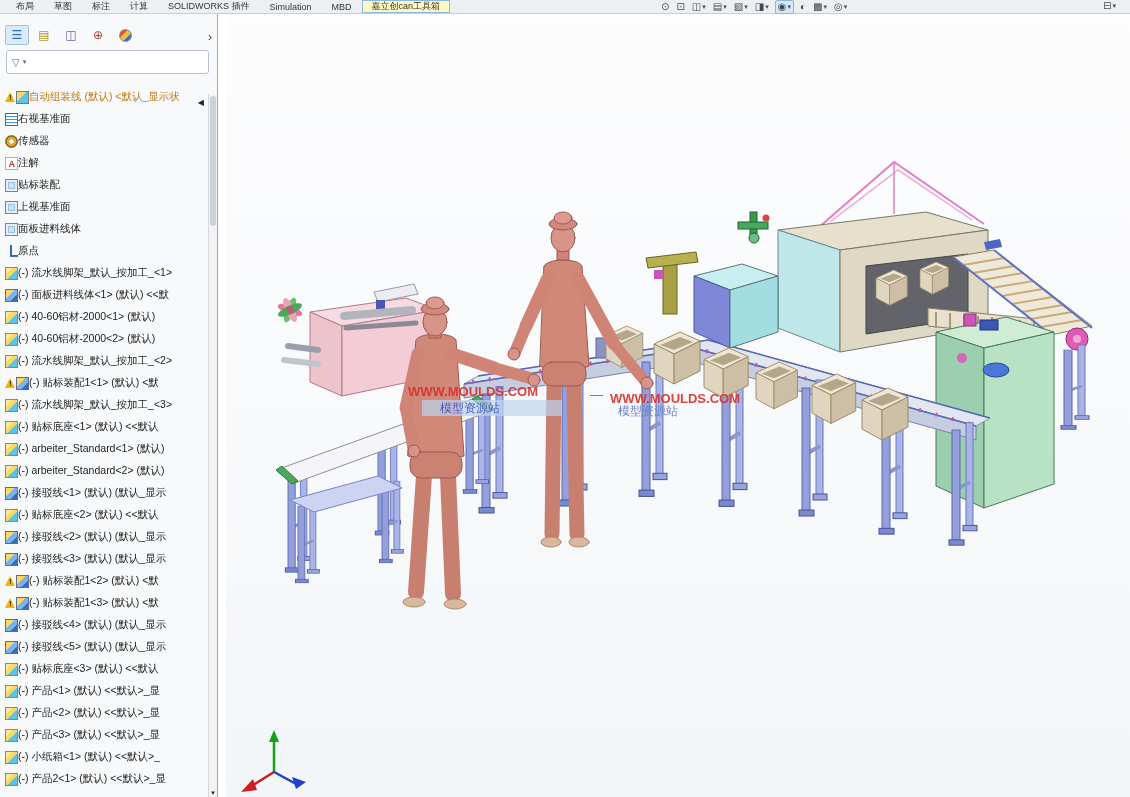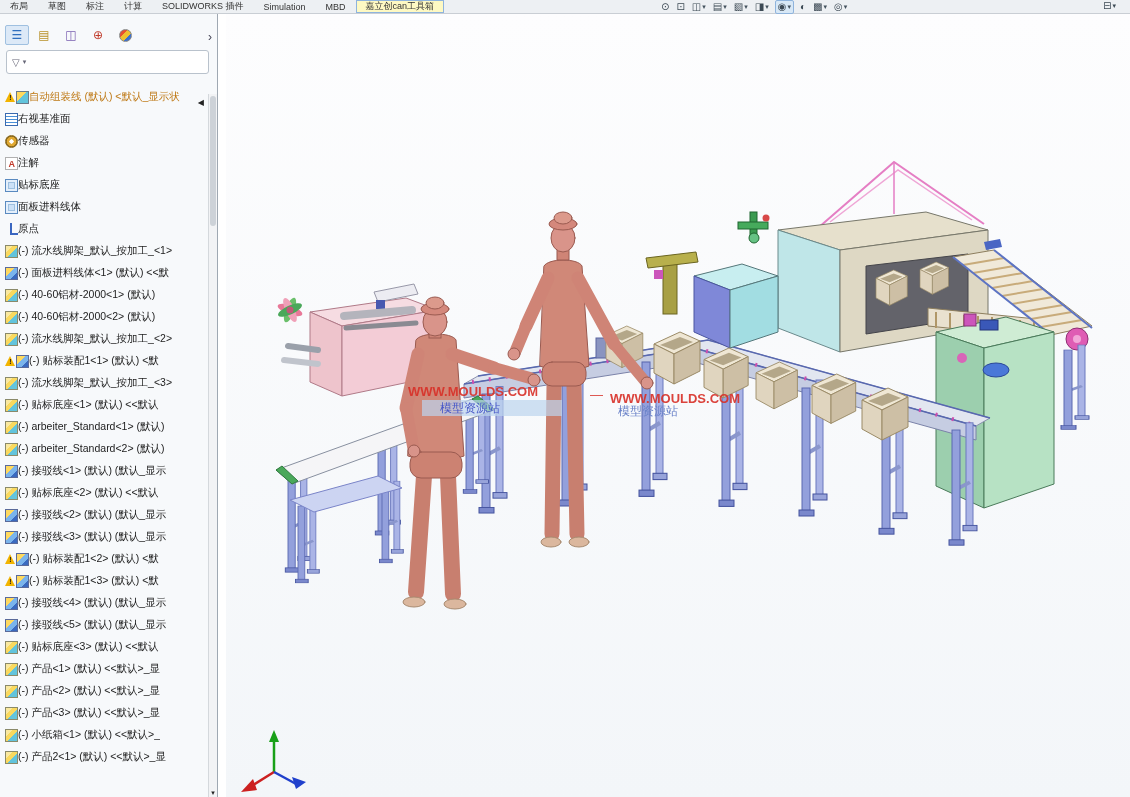--- a/index.html
+++ b/index.html
@@ -3,21 +3,21 @@
 <meta charset="utf-8">
 <style>
 *{margin:0;padding:0;box-sizing:border-box}
 html,body{width:1130px;height:797px;overflow:hidden;background:#fff;
   font-family:"Liberation Sans","DejaVu Sans",sans-serif}
 .app{position:relative;width:1130px;height:797px;background:#fff;overflow:hidden}
 
 
 .topbar{position:absolute;left:0;top:0;width:1130px;height:14px;background:#edf0f3;
   border-bottom:1px solid #c9ced4;z-index:30}
-.tabs{display:flex;height:13px;align-items:stretch;padding-left:0}
+.tabs{display:flex;height:13px;align-items:stretch;padding-left:6px}
 .cmd-tab{font-size:9px;color:#333;padding:0 9px;display:flex;align-items:center;
   border:1px solid transparent;white-space:nowrap;cursor:default}
 .cmd-tab.active{background:#fef9c3;border-color:#8fb4dd}
 .hud{position:absolute;left:660px;top:0;height:13px;display:flex;gap:5px;align-items:center}
 .hud-ic{display:flex;align-items:center;gap:1px;color:#3d4a55;font-size:10px;line-height:12px;padding:0 1px}
 .hud-ic .dd{display:none;font-size:7px;color:#44525e}
 .hud-ic.has-dd .dd{display:inline}
 .hud-ic.boxed{border:1px solid #8fb4dd;background:#d8e8f6;border-radius:2px;padding:0 2px}
 .monitor{position:absolute;right:14px;top:0;display:flex;align-items:center;gap:1px;
   color:#3d4a55;font-size:10px;line-height:12px}
@@ -430,23 +430,28 @@
 
         <div class="tree-row ic-note">
 
           <span class="t-icon"></span>
           <span class="t-label">注解</span>
         </div>
 
         <div class="tree-row ic-plane">
 
           <span class="t-icon"></span>
-          <span class="t-label">贴标底座</span>
-        </div>
-
+          <span class="t-label">贴标装配</span>
+        </div>
+
+        <div class="tree-row ic-plane">
+
+          <span class="t-icon"></span>
+          <span class="t-label">上视基准面</span>
+        </div>
 
         <div class="tree-row ic-plane">
 
           <span class="t-icon"></span>
           <span class="t-label">面板进料线体</span>
         </div>
 
         <div class="tree-row ic-origin">
 
           <span class="t-icon"></span>

